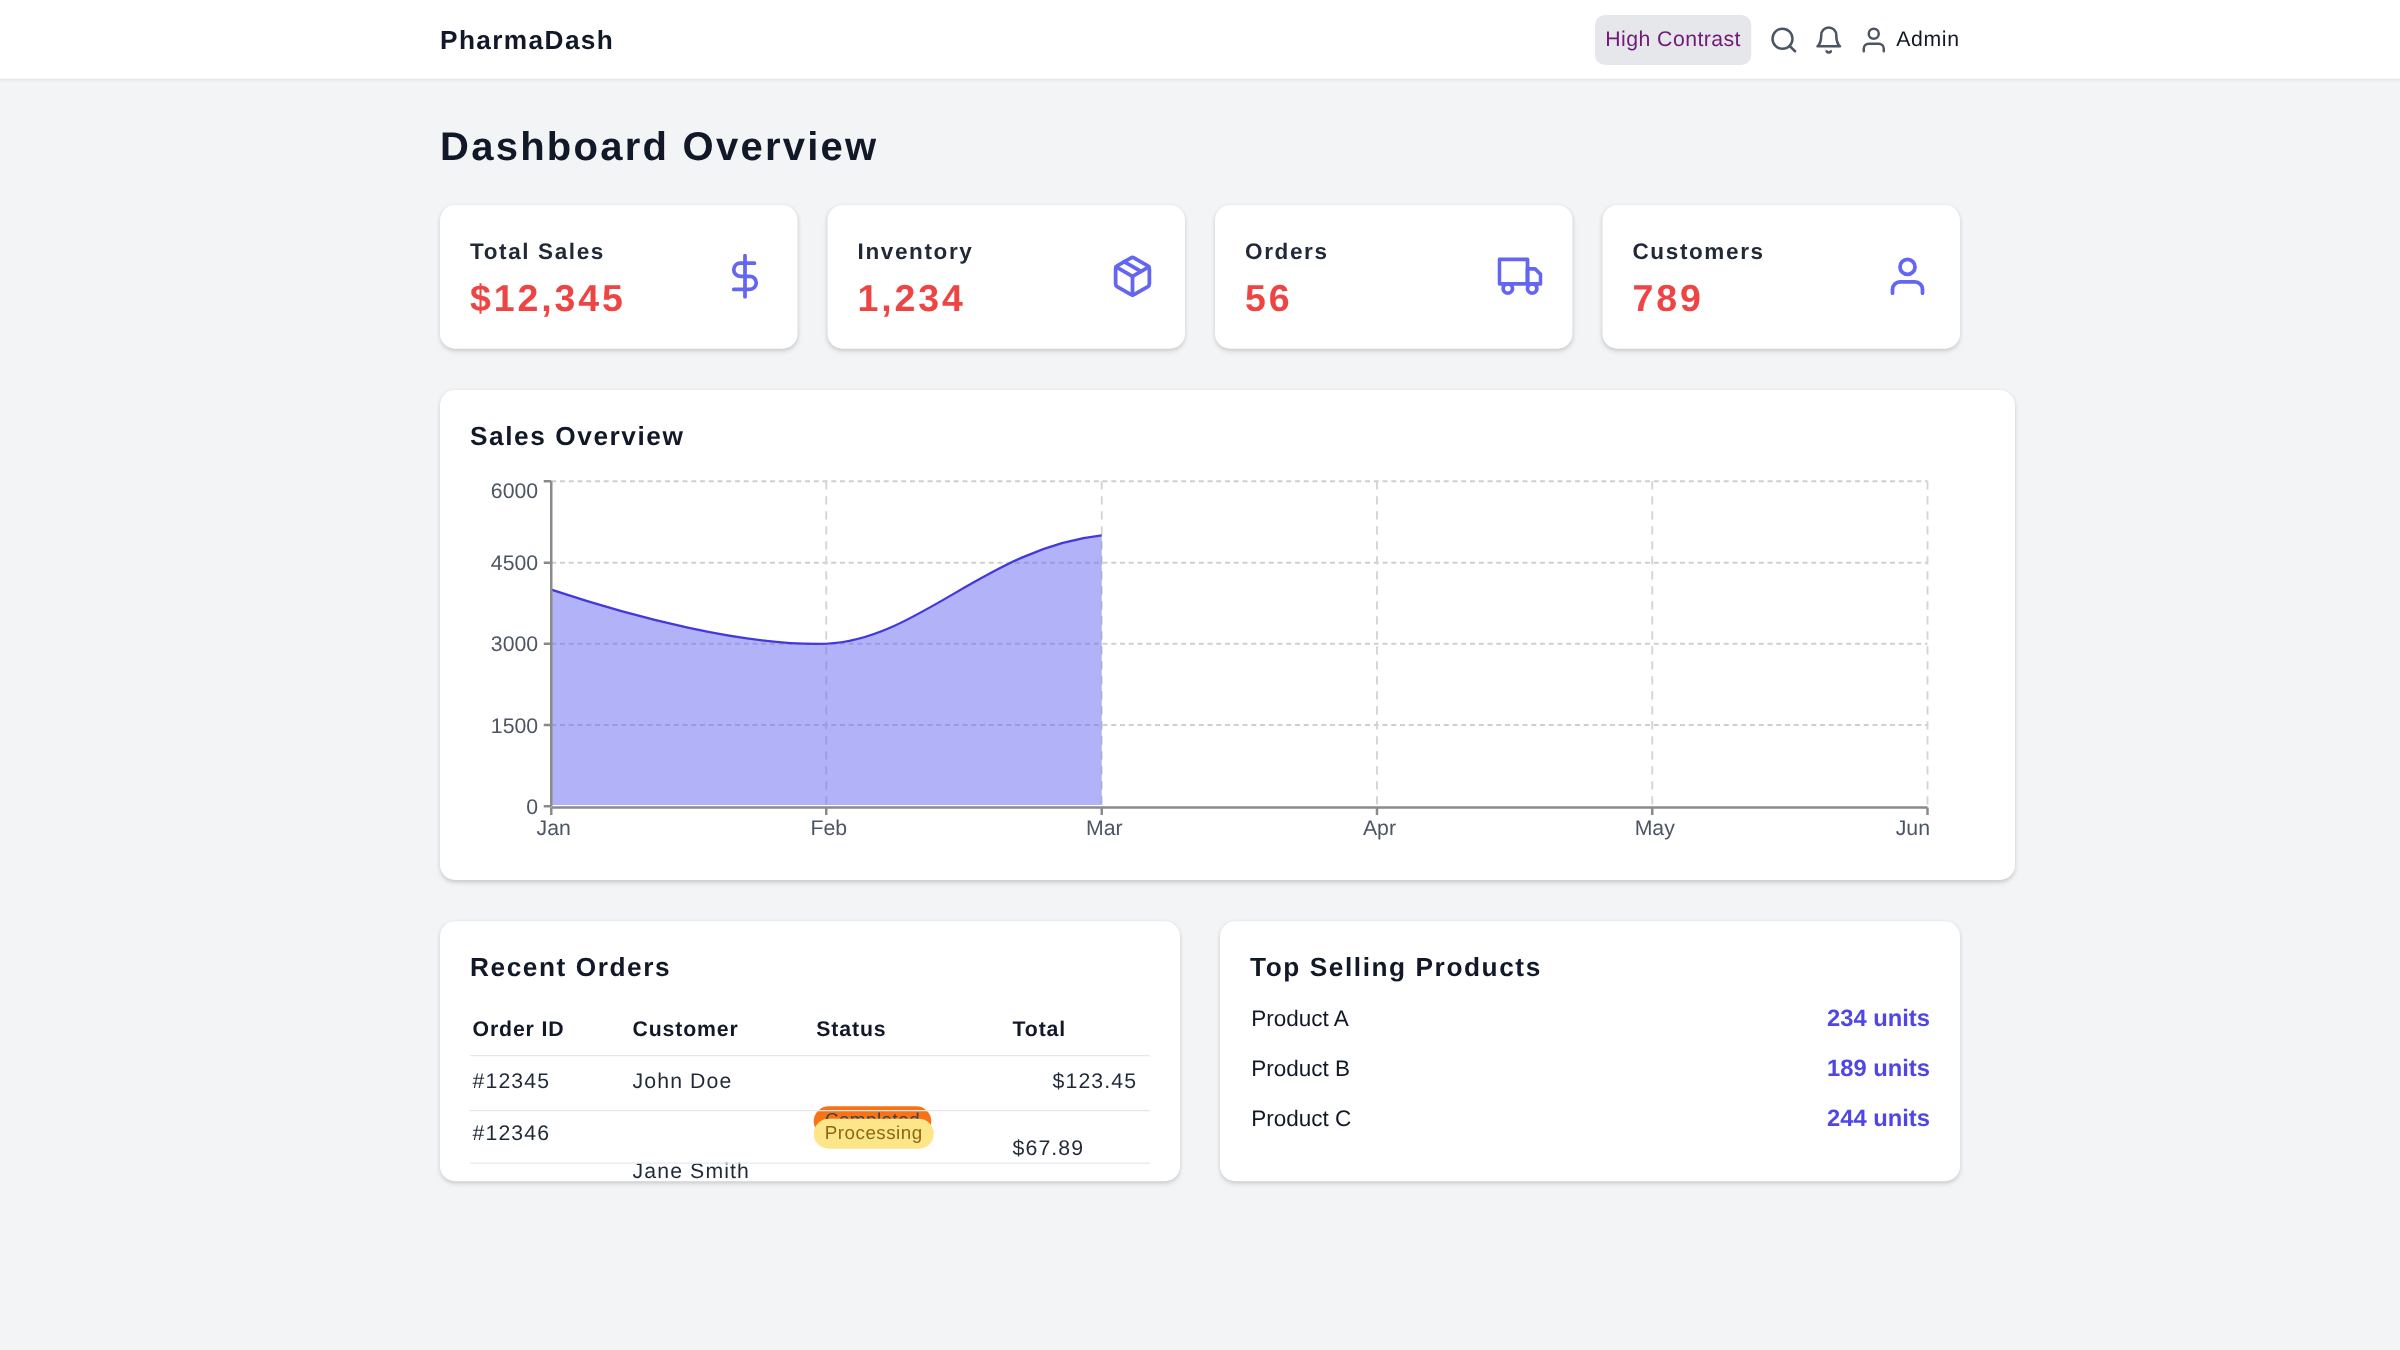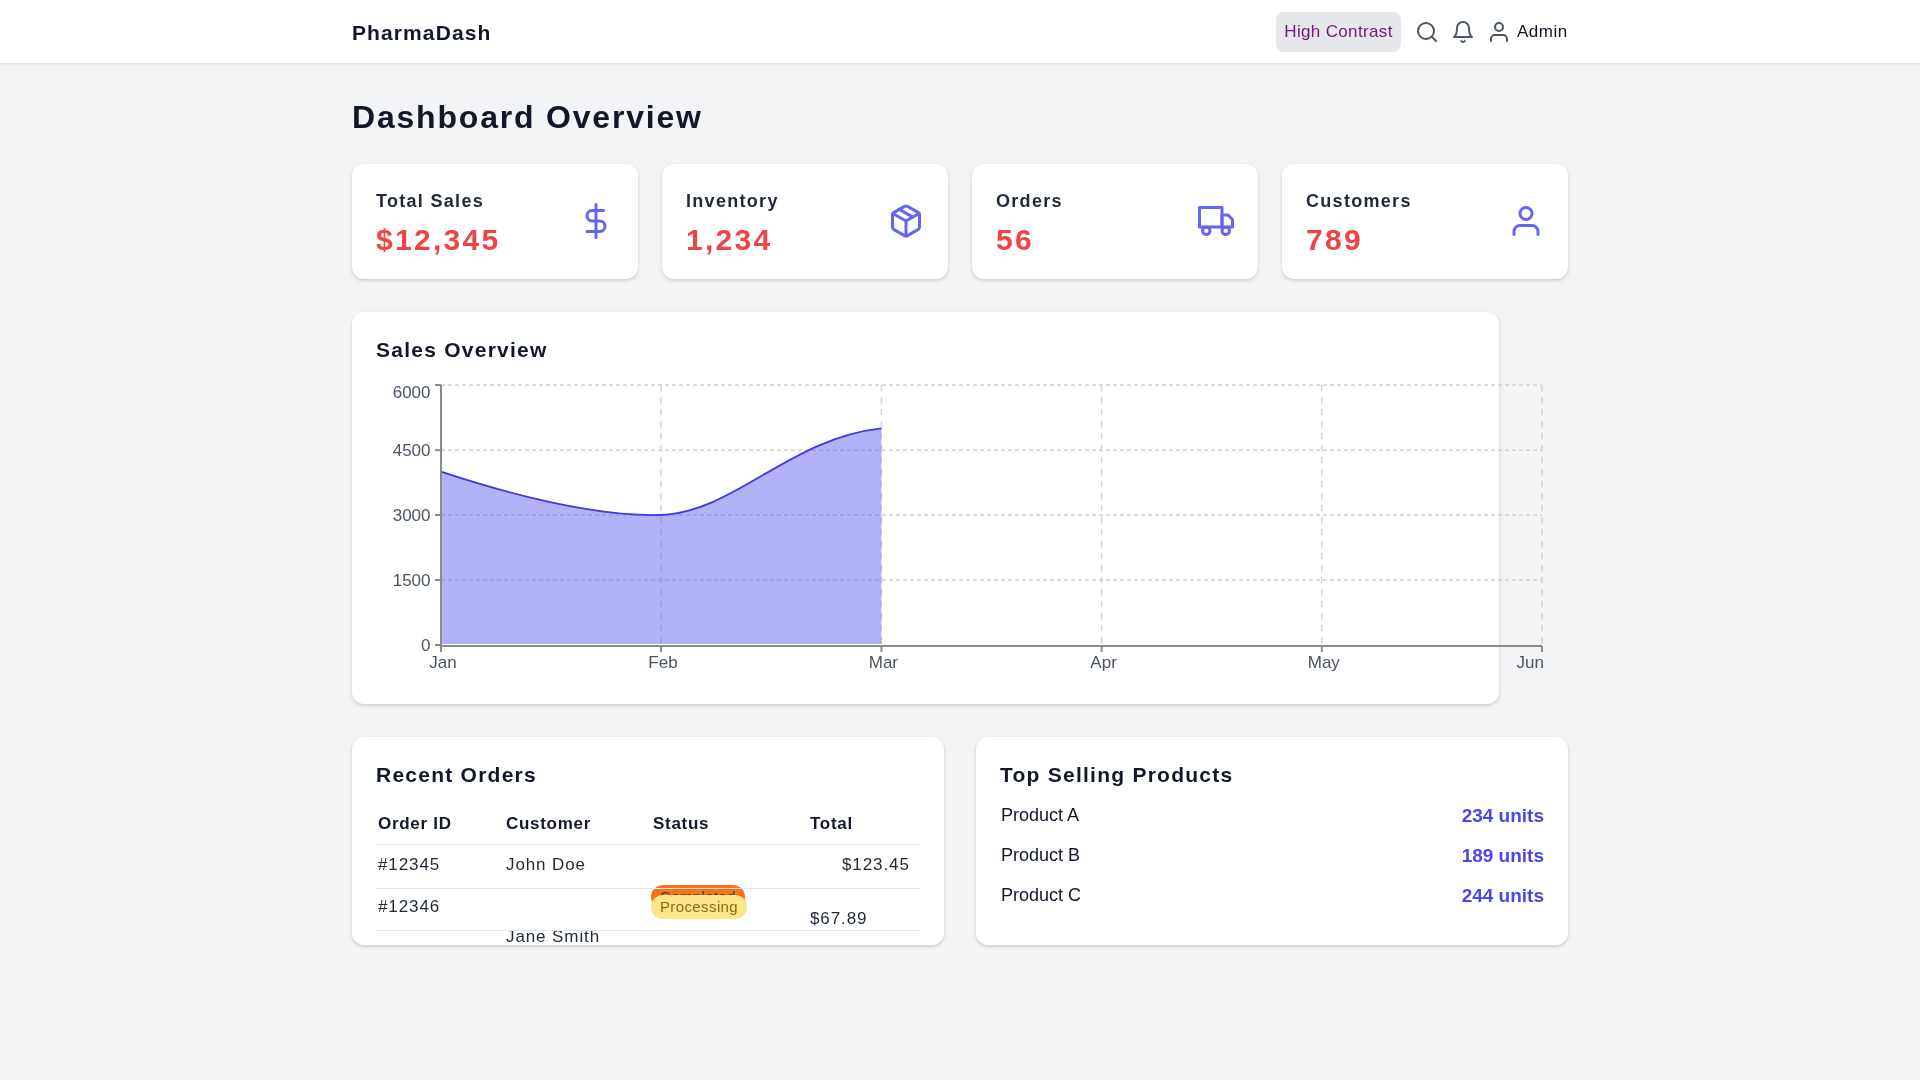--- a/index.html
+++ b/index.html
@@ -73,21 +73,21 @@
 </div>
 <div class="card" style="left:1282px;top:164px;width:286px;height:115px;">
   <div class="stitle">Customers</div>
   <div class="sval">789</div>
   <svg class="sicon" width="36" height="36" viewBox="0 0 24 24" fill="none" stroke="#6366f1" stroke-width="2" stroke-linecap="round" stroke-linejoin="round">
       <path d="M20 21v-2a4 4 0 0 0-4-4H8a4 4 0 0 0-4 4v2"></path>
       <circle cx="12" cy="7" r="4"></circle>
     </svg>
 </div>
 
-<div class="card" style="left:352px;top:312px;width:1147px;height:392px;">
+<div class="card" style="left:352px;top:312px;width:1260px;height:392px;">
   <div class="ctitle">Sales Overview</div>
   <svg width="1216" height="392" viewBox="0 0 1216 392" style="position:absolute;left:0;top:0;">
     <g stroke="#cfcfcf" stroke-width="1.5" stroke-dasharray="4 3">
       <line x1="89" y1="73" x2="1190" y2="73"></line>
       <line x1="89" y1="138.2" x2="1190" y2="138.2"></line>
       <line x1="89" y1="203" x2="1190" y2="203"></line>
       <line x1="89" y1="268" x2="1190" y2="268"></line>
     </g>
     <g stroke="#d4d4d4" stroke-width="1.5" stroke-dasharray="6.5 5.5">
       <line x1="309" y1="73" x2="309" y2="333"></line>

